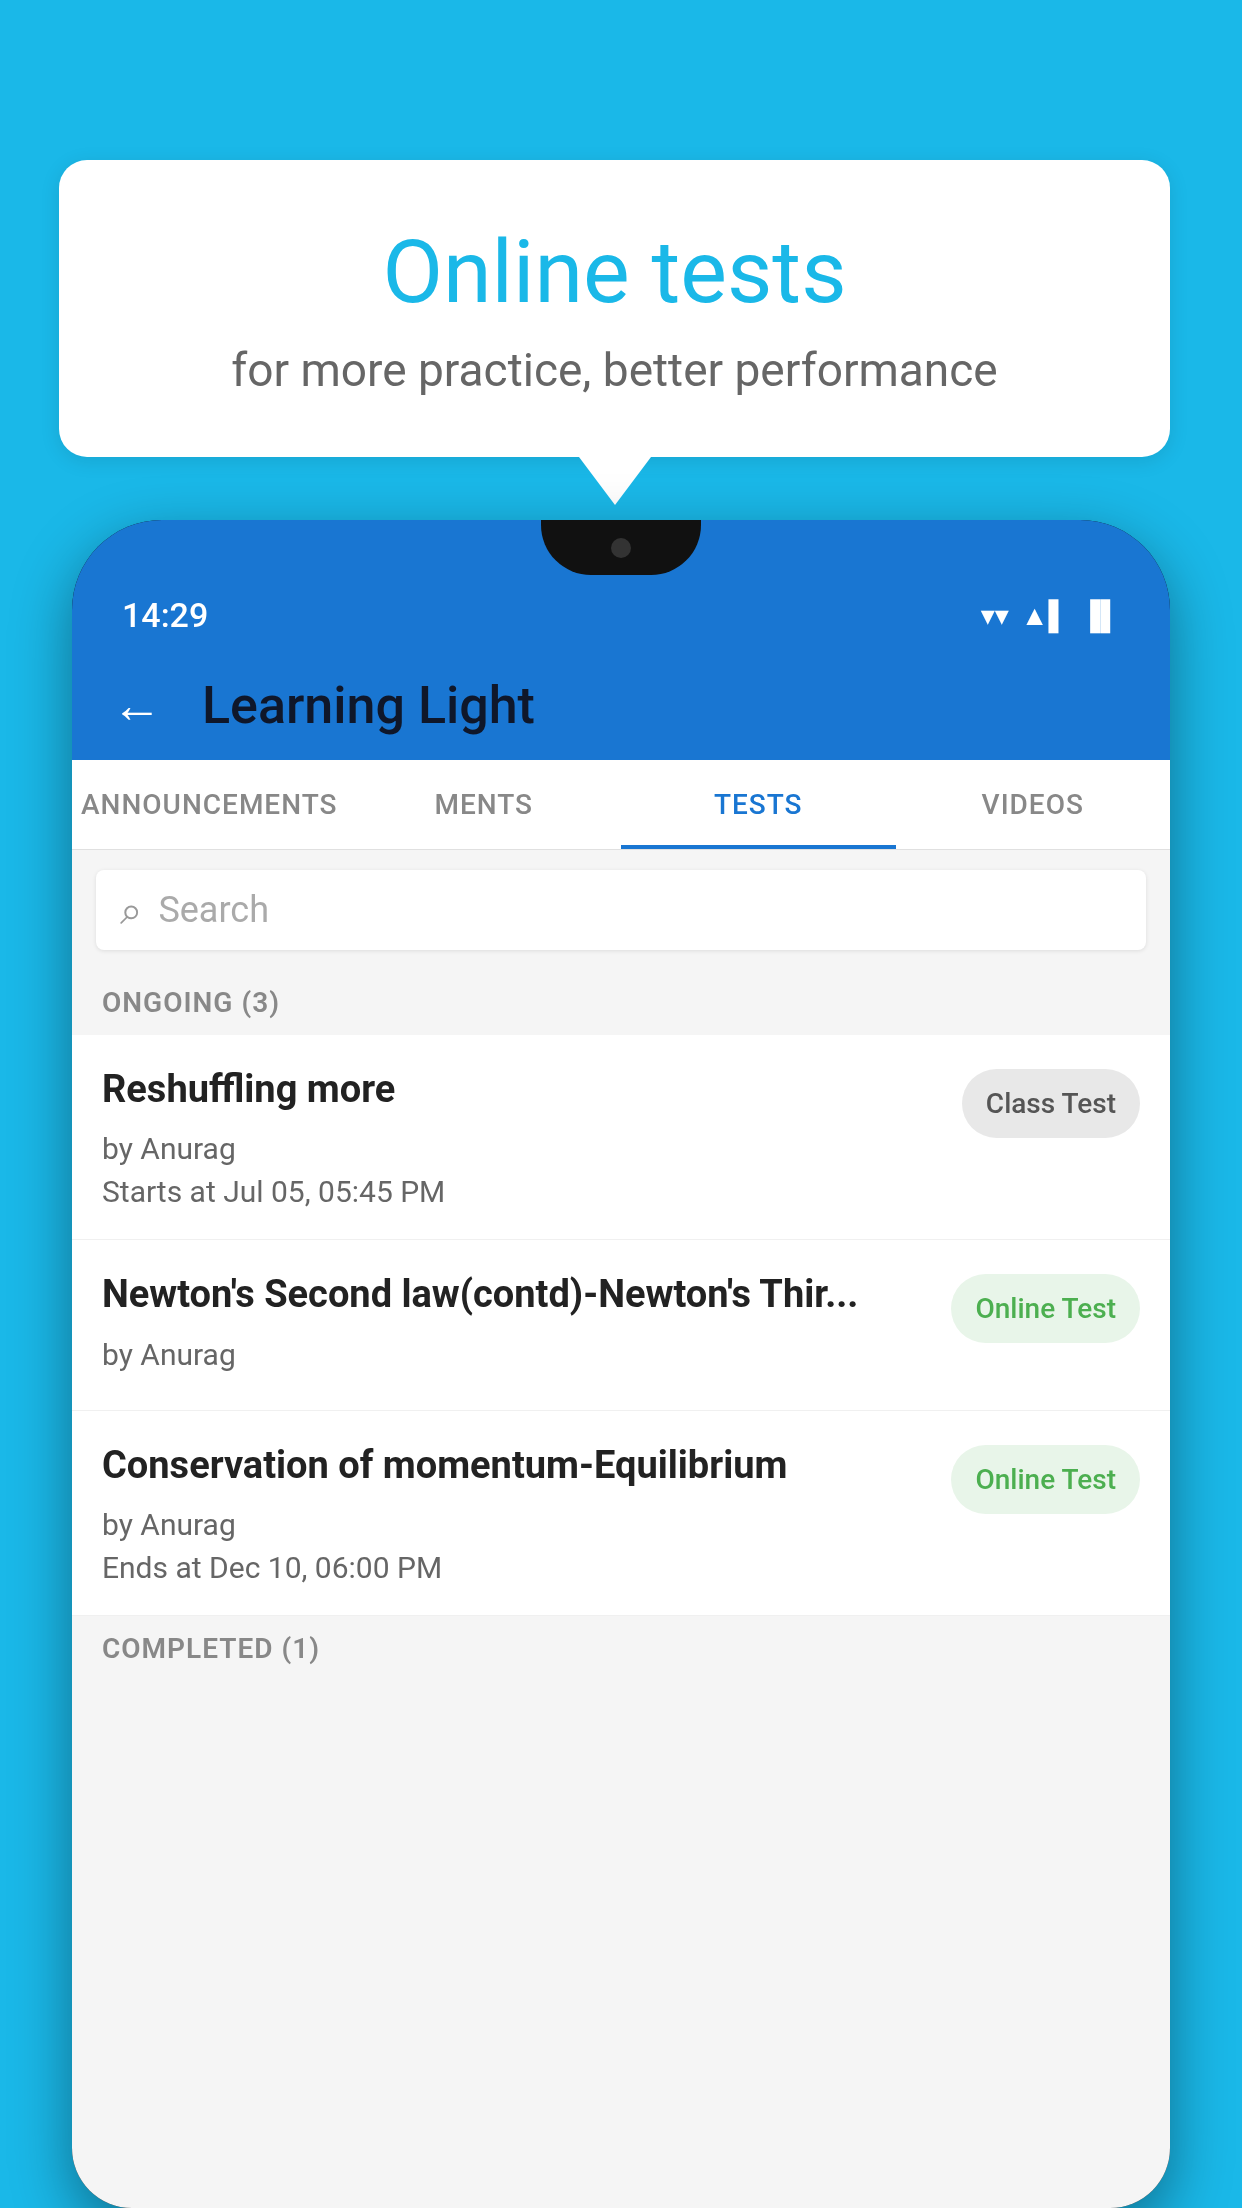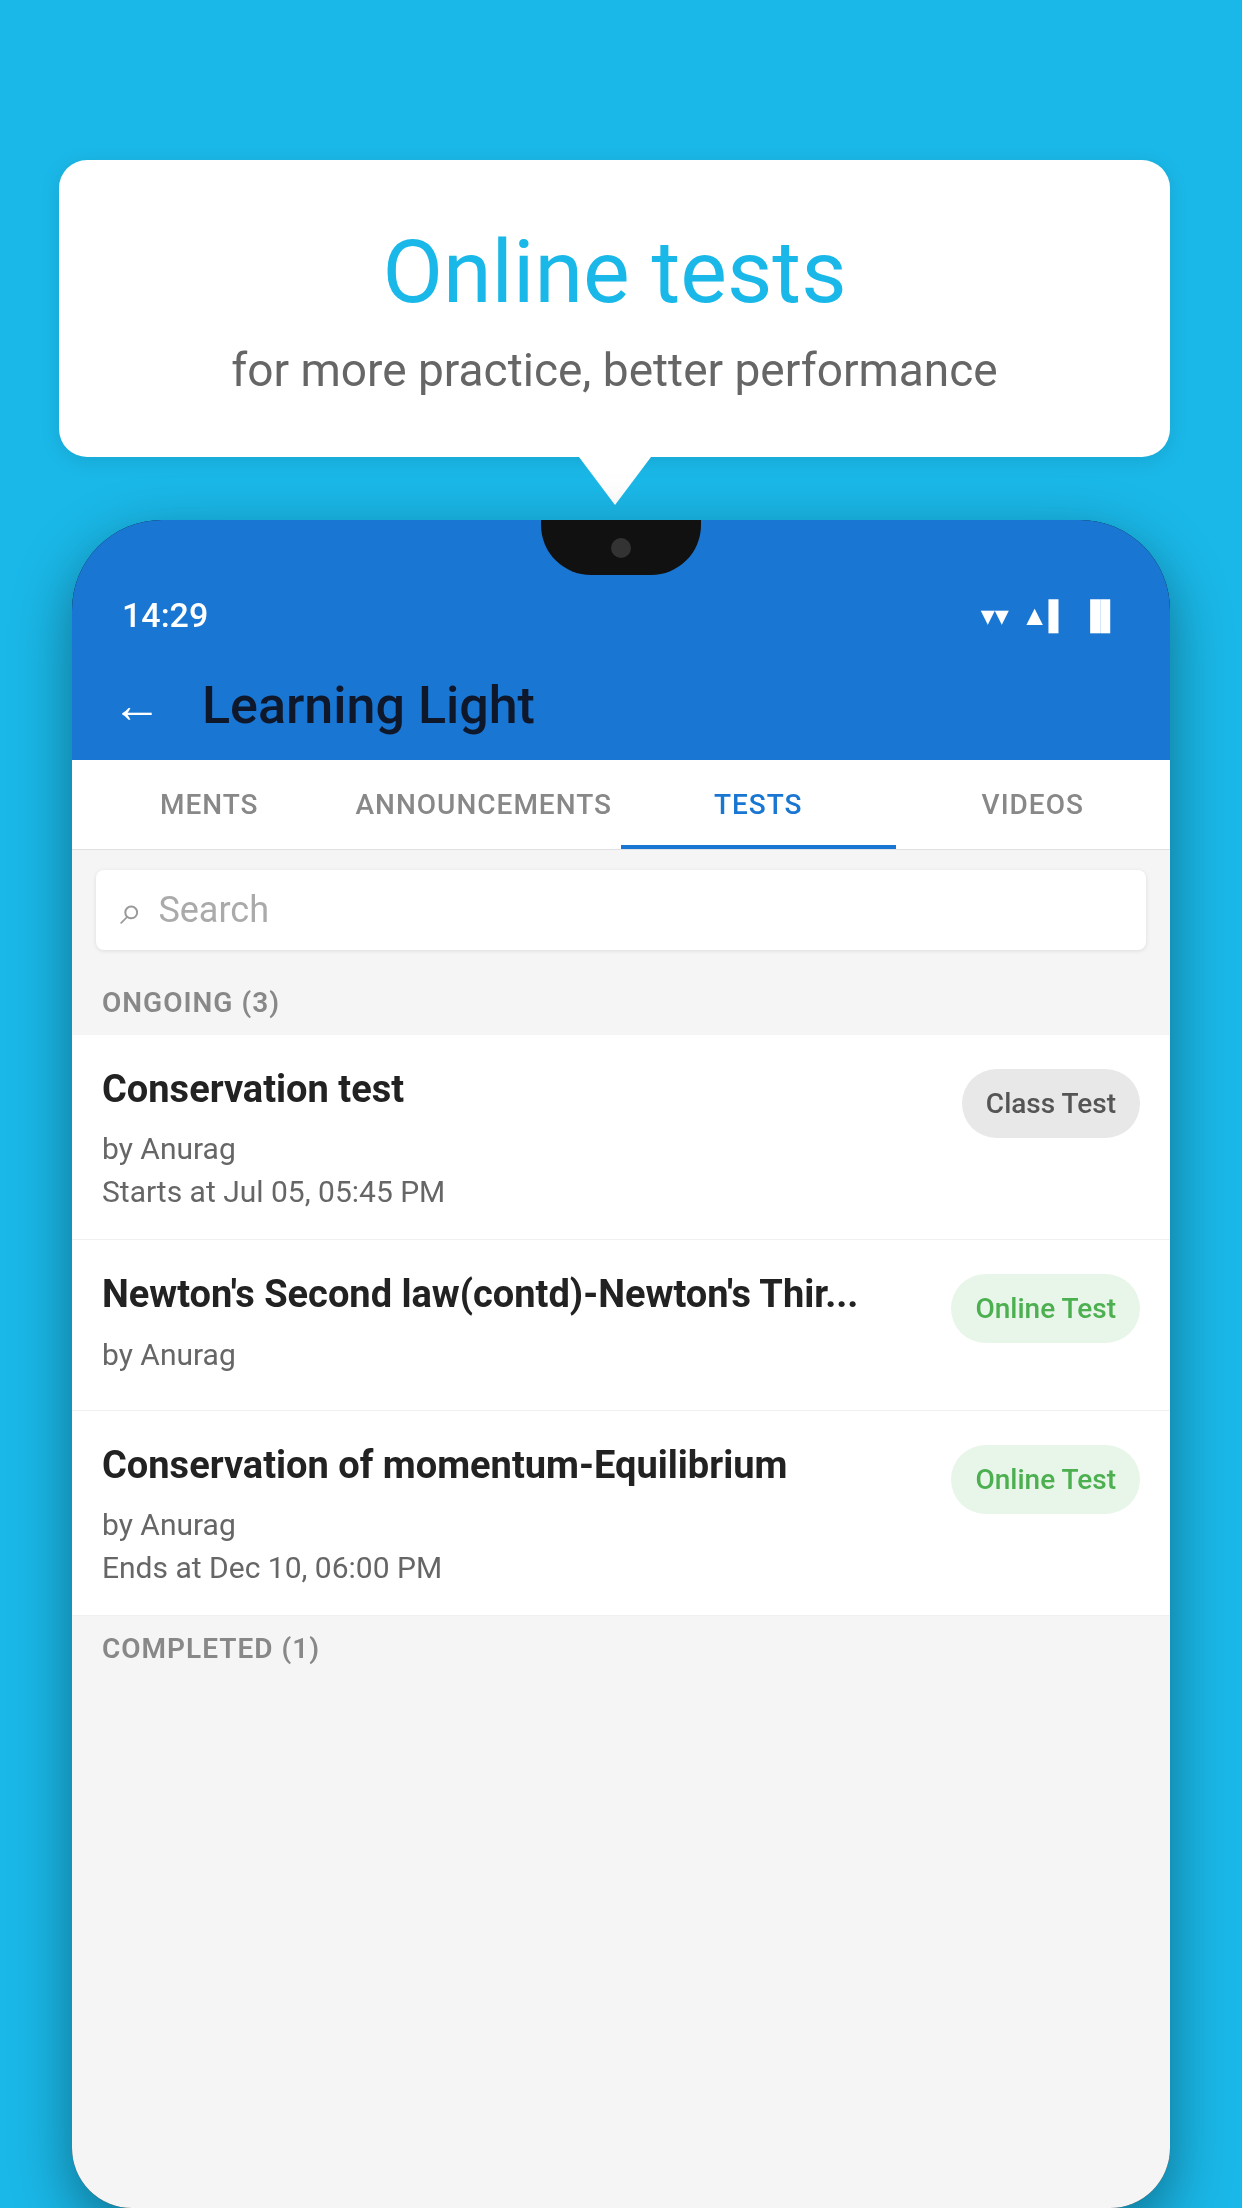--- a/index.html
+++ b/index.html
@@ -302,24 +302,24 @@
       </div>
     </div>
 
     <div class="app-bar">
       <span class="back-arrow">←</span>
       <span class="app-title">Learning Light</span>
     </div>
 
     <div class="tabs-bar">
       <div class="tab-item">
+        <span>ANNOUNCEMENTS</span>
+      </div>
+      <div class="tab-item">
         <span>MENTS</span>
-      </div>
-      <div class="tab-item">
-        <span>ANNOUNCEMENTS</span>
       </div>
       <div class="tab-item active">
         <span>TESTS</span>
       </div>
       <div class="tab-item">
         <span>VIDEOS</span>
       </div>
     </div>
 
     <div class="screen-scroll">
@@ -328,21 +328,21 @@
         <span class="search-icon">⌕</span>
         <span class="search-text">Search</span>
       </div>
 
       <div class="section-header">
         <span class="section-header-text">ONGOING (3)</span>
       </div>
 
       <div class="test-item">
         <div class="test-item-info">
-          <div class="test-item-title">Conservation test</div>
+          <div class="test-item-title">Reshuffling more</div>
           <div class="test-item-by">by Anurag</div>
           <div class="test-item-date">Starts at  Jul 05, 05:45 PM</div>
         </div>
         <div class="test-badge badge-class">Class Test</div>
       </div>
 
       <div class="test-item">
         <div class="test-item-info">
           <div class="test-item-title">Newton's Second law(contd)-Newton's Thir...</div>
           <div class="test-item-by">by Anurag</div>

